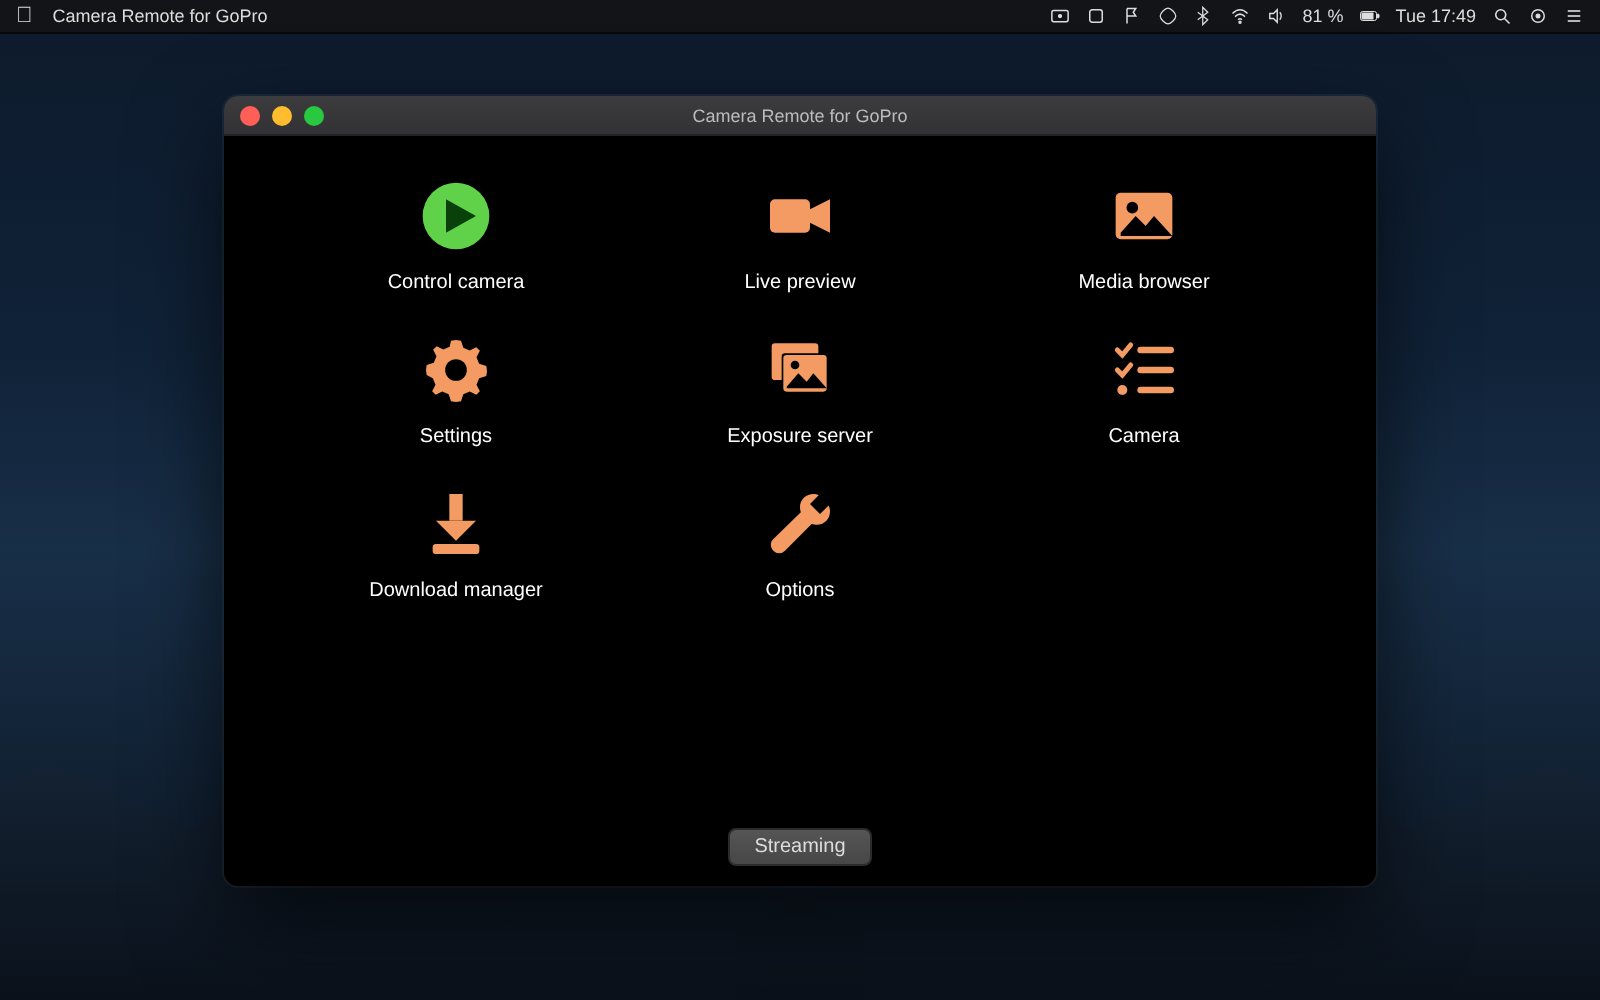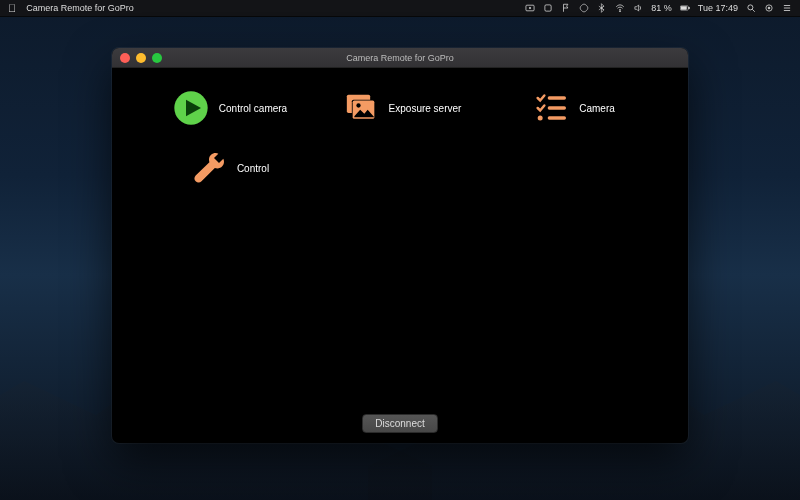--- a/index.html
+++ b/index.html
@@ -49,21 +49,21 @@
   .tl .r{background:#ff5f57;} .tl .y{background:#febc2e;} .tl .g{background:#28c840;}
   .titlebar .title { position:absolute; left:0; right:0; text-align:center; font-size:9px; color:#bcbcbc; pointer-events:none; }
 
   .content { flex:1; display:flex; flex-direction:column; }
   .grid {
     padding:18px 40px 0 40px;
     display:grid; grid-template-columns:repeat(3,1fr);
     column-gap:20px; row-gap:16px;
     justify-items:center;
   }
-  .tile { display:flex; flex-direction:row; align-items:center; gap:6px; cursor:pointer; }
+  .tile { display:flex; flex-direction:column; align-items:center; gap:6px; cursor:pointer; }
   .tile .ic { width:44px; height:44px; display:flex; align-items:center; justify-content:center; }
   .tile .ic svg { width:40px; height:40px; }
   .tile .lbl { font-size:10px; color:#fff; text-align:center; white-space:nowrap; }
 
   .footer { margin-top:auto; display:flex; justify-content:center; padding:8px 0 10px 0; }
   .disconnect {
     font-size:10px; color:#ddd; background:linear-gradient(#555,#474747);
     border:1px solid #2b2b2b; border-radius:4px; padding:3px 12px; cursor:pointer;
   }
 
@@ -164,22 +164,50 @@
       <div class="tile">
         <div class="ic">
           <svg viewBox="0 0 48 48">
               <circle cx="24" cy="24" r="20" fill="#5fd24a"></circle>
               <polygon points="18,14 36,24 18,34" fill="#0a400a"></polygon>
             </svg>
         </div>
         <div class="lbl">Control camera</div>
       </div>
 
-
-
+      <div class="tile">
+        <div class="ic">
+          <svg viewBox="0 0 48 48">
+              <rect x="6" y="14" width="24" height="20" rx="3" class="orange"></rect>
+              <polygon points="30,20 42,14 42,34 30,28" class="orange"></polygon>
+            </svg>
+        </div>
+        <div class="lbl">Live preview</div>
+      </div>
+
+      <div class="tile">
+        <div class="ic">
+          <svg viewBox="0 0 48 48">
+              <rect x="7" y="10" width="34" height="28" rx="3" class="orange"></rect>
+              <circle cx="17" cy="19" r="3.5" fill="#000"></circle>
+              <path d="M10 34l9-10 6 6 5-6 11 12H10z" fill="#000"></path>
+            </svg>
+        </div>
+        <div class="lbl">Media browser</div>
+      </div>
+
+      <div class="tile">
+        <div class="ic">
+          <svg viewBox="0 0 48 48">
+              <path class="orange" d="M24 6l3 .4 1.4 4.3 3.8 1.6 4-2 2.1 2.1-2 4 1.6 3.8 4.3 1.4.4 3-.4 3-4.3 1.4-1.6 3.8 2 4-2.1 2.1-4-2-3.8 1.6-1.4 4.3-3 .4-3-.4-1.4-4.3-3.8-1.6-4 2-2.1-2.1 2-4-1.6-3.8L6.4 27 6 24l.4-3 4.3-1.4 1.6-3.8-2-4 2.1-2.1 4 2 3.8-1.6L21 6.4 24 6z"></path>
+              <circle cx="24" cy="24" r="6.5" fill="#000"></circle>
+            </svg>
+        </div>
+        <div class="lbl">Settings</div>
+      </div>
 
       <div class="tile">
         <div class="ic">
           <svg viewBox="0 0 48 48">
               <rect x="7" y="8" width="28" height="22" rx="2" class="orange"></rect>
               <rect x="13" y="14" width="28" height="24" rx="2" fill="#000"></rect>
               <rect x="14" y="15" width="26" height="22" rx="2" class="orange"></rect>
               <circle cx="21" cy="21" r="2.6" fill="#000"></circle>
               <path d="M16 34l7-8 5 5 4-5 8 9H16z" fill="#000"></path>
             </svg>
@@ -194,30 +222,40 @@
             <rect x="20" y="10" width="22" height="4" rx="2"></rect>
             <path d="M8 24l3 3 5-6" stroke="#f49b63" stroke-width="3" fill="none" stroke-linecap="round"></path>
             <rect x="20" y="22" width="22" height="4" rx="2"></rect>
             <circle cx="11" cy="36" r="3"></circle>
             <rect x="20" y="34" width="22" height="4" rx="2"></rect>
           </svg>
         </div>
         <div class="lbl">Camera</div>
       </div>
 
+      <div class="tile">
+        <div class="ic">
+          <svg viewBox="0 0 48 48" class="orange">
+              <rect x="20" y="6" width="8" height="16"></rect>
+              <polygon points="12,22 36,22 24,34"></polygon>
+              <rect x="10" y="36" width="28" height="6" rx="2"></rect>
+            </svg>
+        </div>
+        <div class="lbl">Download manager</div>
+      </div>
 
       <div class="tile">
         <div class="ic">
           <svg viewBox="0 0 48 48">
               <path class="orange" d="M32 6c-4 0-8 3-8 8 0 1 .2 2 .5 3L8 33c-2 2-2 5 0 7s5 2 7 0l16-16c1 .3 2 .5 3 .5 5 0 8-4 8-8 0-1.3-.3-2.5-.8-3.6L36 18l-6-6 5.2-5.2C34.5 6.3 33.3 6 32 6z"></path>
             </svg>
         </div>
-        <div class="lbl">Control</div>
+        <div class="lbl">Options</div>
       </div>
 
 
     </div>
 
     <div class="footer">
-      <button class="disconnect">Disconnect</button>
+      <button class="disconnect">Streaming</button>
     </div>
   </div>
 </div>
 
 </body></html>

